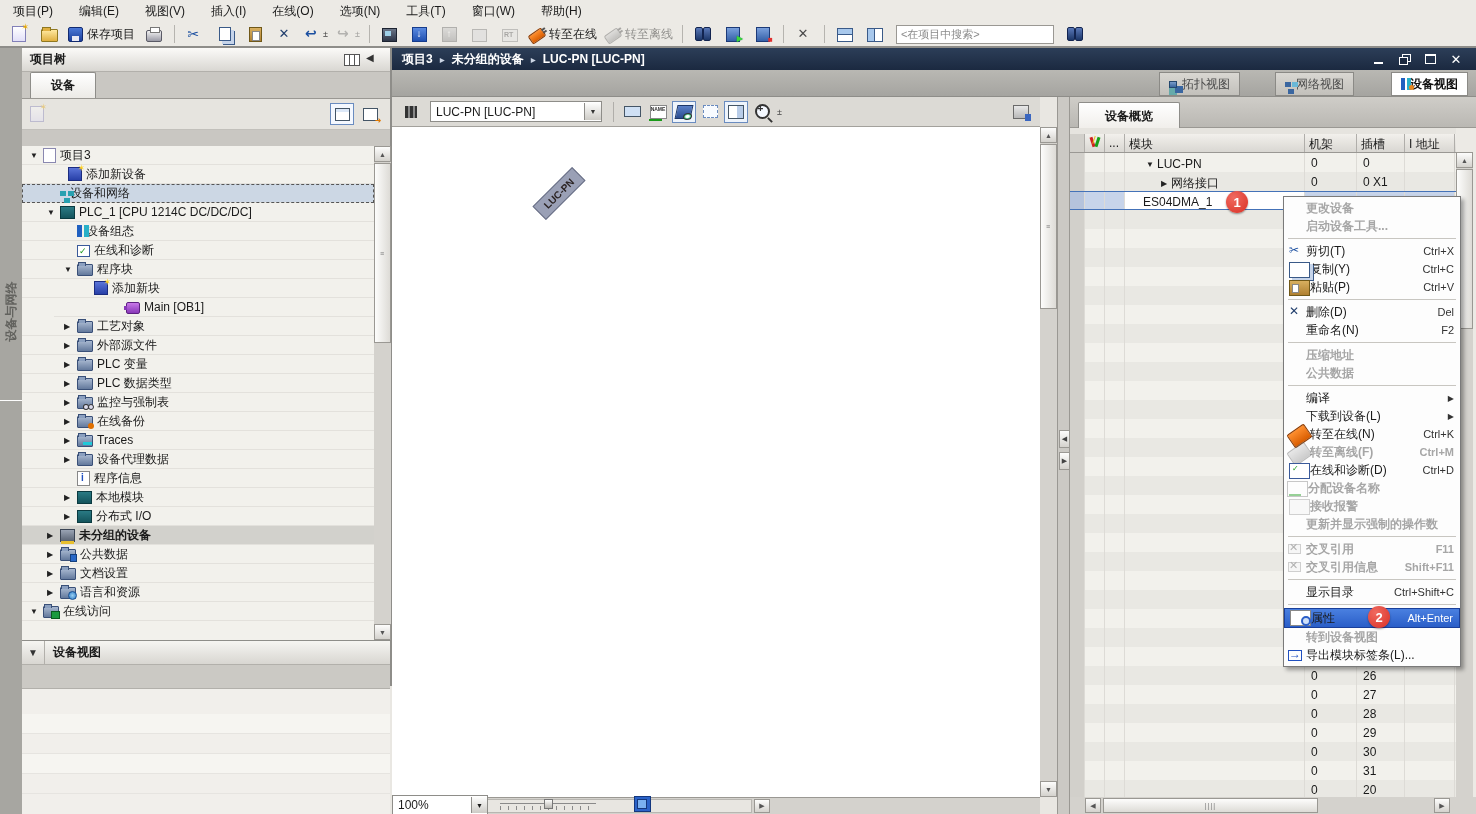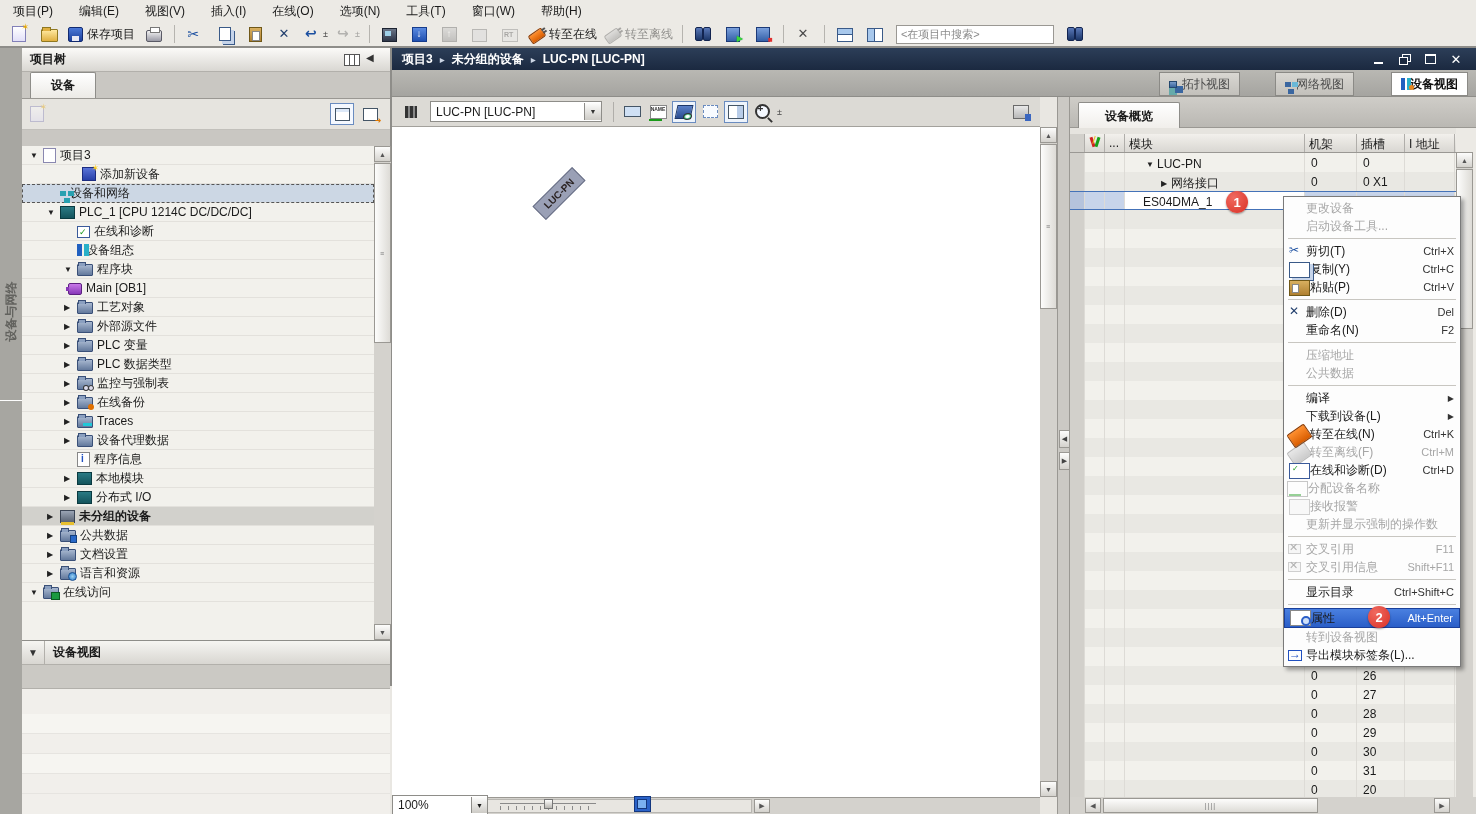--- a/index.html
+++ b/index.html
@@ -231,21 +231,21 @@
   #vsplit{position:absolute;left:1057px;top:97px;width:13px;height:717px;background:#cbc9c4;border-left:1px solid #9a9893;border-right:1px solid #9a9893;box-sizing:border-box;}
   .splbtn{position:absolute;left:1px;width:9px;height:16px;background:linear-gradient(#fdfdfc,#d4d2cd);border:1px solid #9a9893;font-size:7px;color:#444;display:flex;align-items:center;justify-content:center;}
 
   
   #ctxmenu{position:absolute;left:1283px;top:196px;width:178px;background:#fdfdfd;border:1px solid #7a7a7a;box-shadow:3px 3px 4px rgba(0,0,0,.35);padding:2px 0;box-sizing:border-box;}
   .cmi{height:18px;display:flex;align-items:center;padding:0 6px 0 3px;position:relative;}
   .cmi .micon{width:19px;height:14px;flex:none;position:relative;}
   .cmi .mlab{flex:1;white-space:nowrap;overflow:hidden;}
   .cmi .msc{color:#333;font-size:11px;margin-left:6px;white-space:nowrap;}
   .cmi .sub{font-size:8px;color:#333;margin-left:6px;}
-  .cmi.dis .mlab,.cmi.dis .msc,.cmi.dis .sub{color:#a6a6a6;}
+  .cmi.dis .mlab,.cmi.dis .msc,.cmi.dis .sub{color:#a6a6a6;font-weight:bold;}
   .cmi.dis .micon{opacity:.45;}
   .cmi.hl{height:20px;background:linear-gradient(#4a80e0,#2a5ec8);border:1px solid #1a3f9a;box-sizing:border-box;}
   .cmi.hl .msc{color:#fff;}
   .cmsep{height:1px;background:#c8c6c1;margin:3px 4px;}
   .mc-cut::after{content:"✂";color:#1b4fa0;font-size:12px;position:absolute;left:2px;top:-1px;}
   .mc-copy{background:#fff;border:1px solid #3a5a88;width:8px;height:10px;margin:1px 0 0 2px;box-shadow:3px 2px 0 0 #c6d4ea,4px 3px 0 0 #3a5a88;}
   .mc-paste{background:linear-gradient(#d8b060,#b08030);border:1px solid #705818;width:9px;height:11px;margin:1px 0 0 2px;}
   .mc-paste::after{content:"";position:absolute;left:2px;top:3px;width:5px;height:7px;background:#fff;border:1px solid #888;}
   .mc-del::after{content:"✕";color:#23406e;font-weight:bold;font-size:12px;position:absolute;left:2px;top:-1px;}
   .mc-plug-on{background:linear-gradient(#ff9030,#d85c00);border:1px solid #8c3a00;width:12px;height:7px;border-radius:2px;transform:rotate(-35deg);margin:3px 0 0 2px;}
@@ -395,51 +395,56 @@
           <span class="mini-table2"></span>
         </span>
     </div>
     <div class="gap"></div>
     <div id="tree">
         <div class="trow" style="padding-left: 8px;">
           <span class="arr">▼</span>
           <span class="tico tic-project"></span>
           <span class="tlab">项目3</span>
         </div>
-        <div class="trow" style="padding-left: 33px; margin-left: 14px;">
+        <div class="trow" style="padding-left: 33px;">
           <span class="arr"></span>
           <span class="tico tic-add-device"></span>
           <span class="tlab">添加新设备</span>
         </div>
         <div class="trow tsel" style="padding-left: 25px;">
           <span class="arr"></span>
           <span class="tico tic-devnet"></span>
           <span class="tlab">设备和网络</span>
         </div>
         <div class="trow" style="padding-left: 25px;">
           <span class="arr">▼</span>
           <span class="tico tic-plc"></span>
           <span class="tlab">PLC_1 [CPU 1214C DC/DC/DC]</span>
         </div>
         <div class="trow" style="padding-left: 42px;">
           <span class="arr"></span>
+          <span class="tico tic-config"></span>
+          <span class="tlab">设备组态</span>
+        </div>
+        <div class="trow" style="padding-left: 42px;">
+          <span class="arr"></span>
           <span class="tico tic-diagn"></span>
           <span class="tlab">在线和诊断</span>
-        </div>
-        <div class="trow" style="padding-left: 42px;">
-          <span class="arr"></span>
-          <span class="tico tic-config"></span>
-          <span class="tlab">设备组态</span>
         </div>
         <div class="trow" style="padding-left: 42px;">
           <span class="arr">▼</span>
           <span class="tico tic-folder"></span>
           <span class="tlab">程序块</span>
         </div>
-        <div class="trow" style="padding-left: 33px;">
+        <div class="trow" style="padding-left: 59px;">
+          <span class="arr"></span>
+          <span class="tico tic-add-block"></span>
+          <span class="tlab">添加新块</span>
+        </div>
+        <div class="trow" style="padding-left: 59px; margin-left: 32px;">
           <span class="arr"></span>
           <span class="tico tic-ob"></span>
           <span class="tlab">Main [OB1]</span>
         </div>
         <div class="trow" style="padding-left: 42px;">
           <span class="arr">▶</span>
           <span class="tico tic-folder"></span>
           <span class="tlab">工艺对象</span>
         </div>
         <div class="trow" style="padding-left: 42px;">

